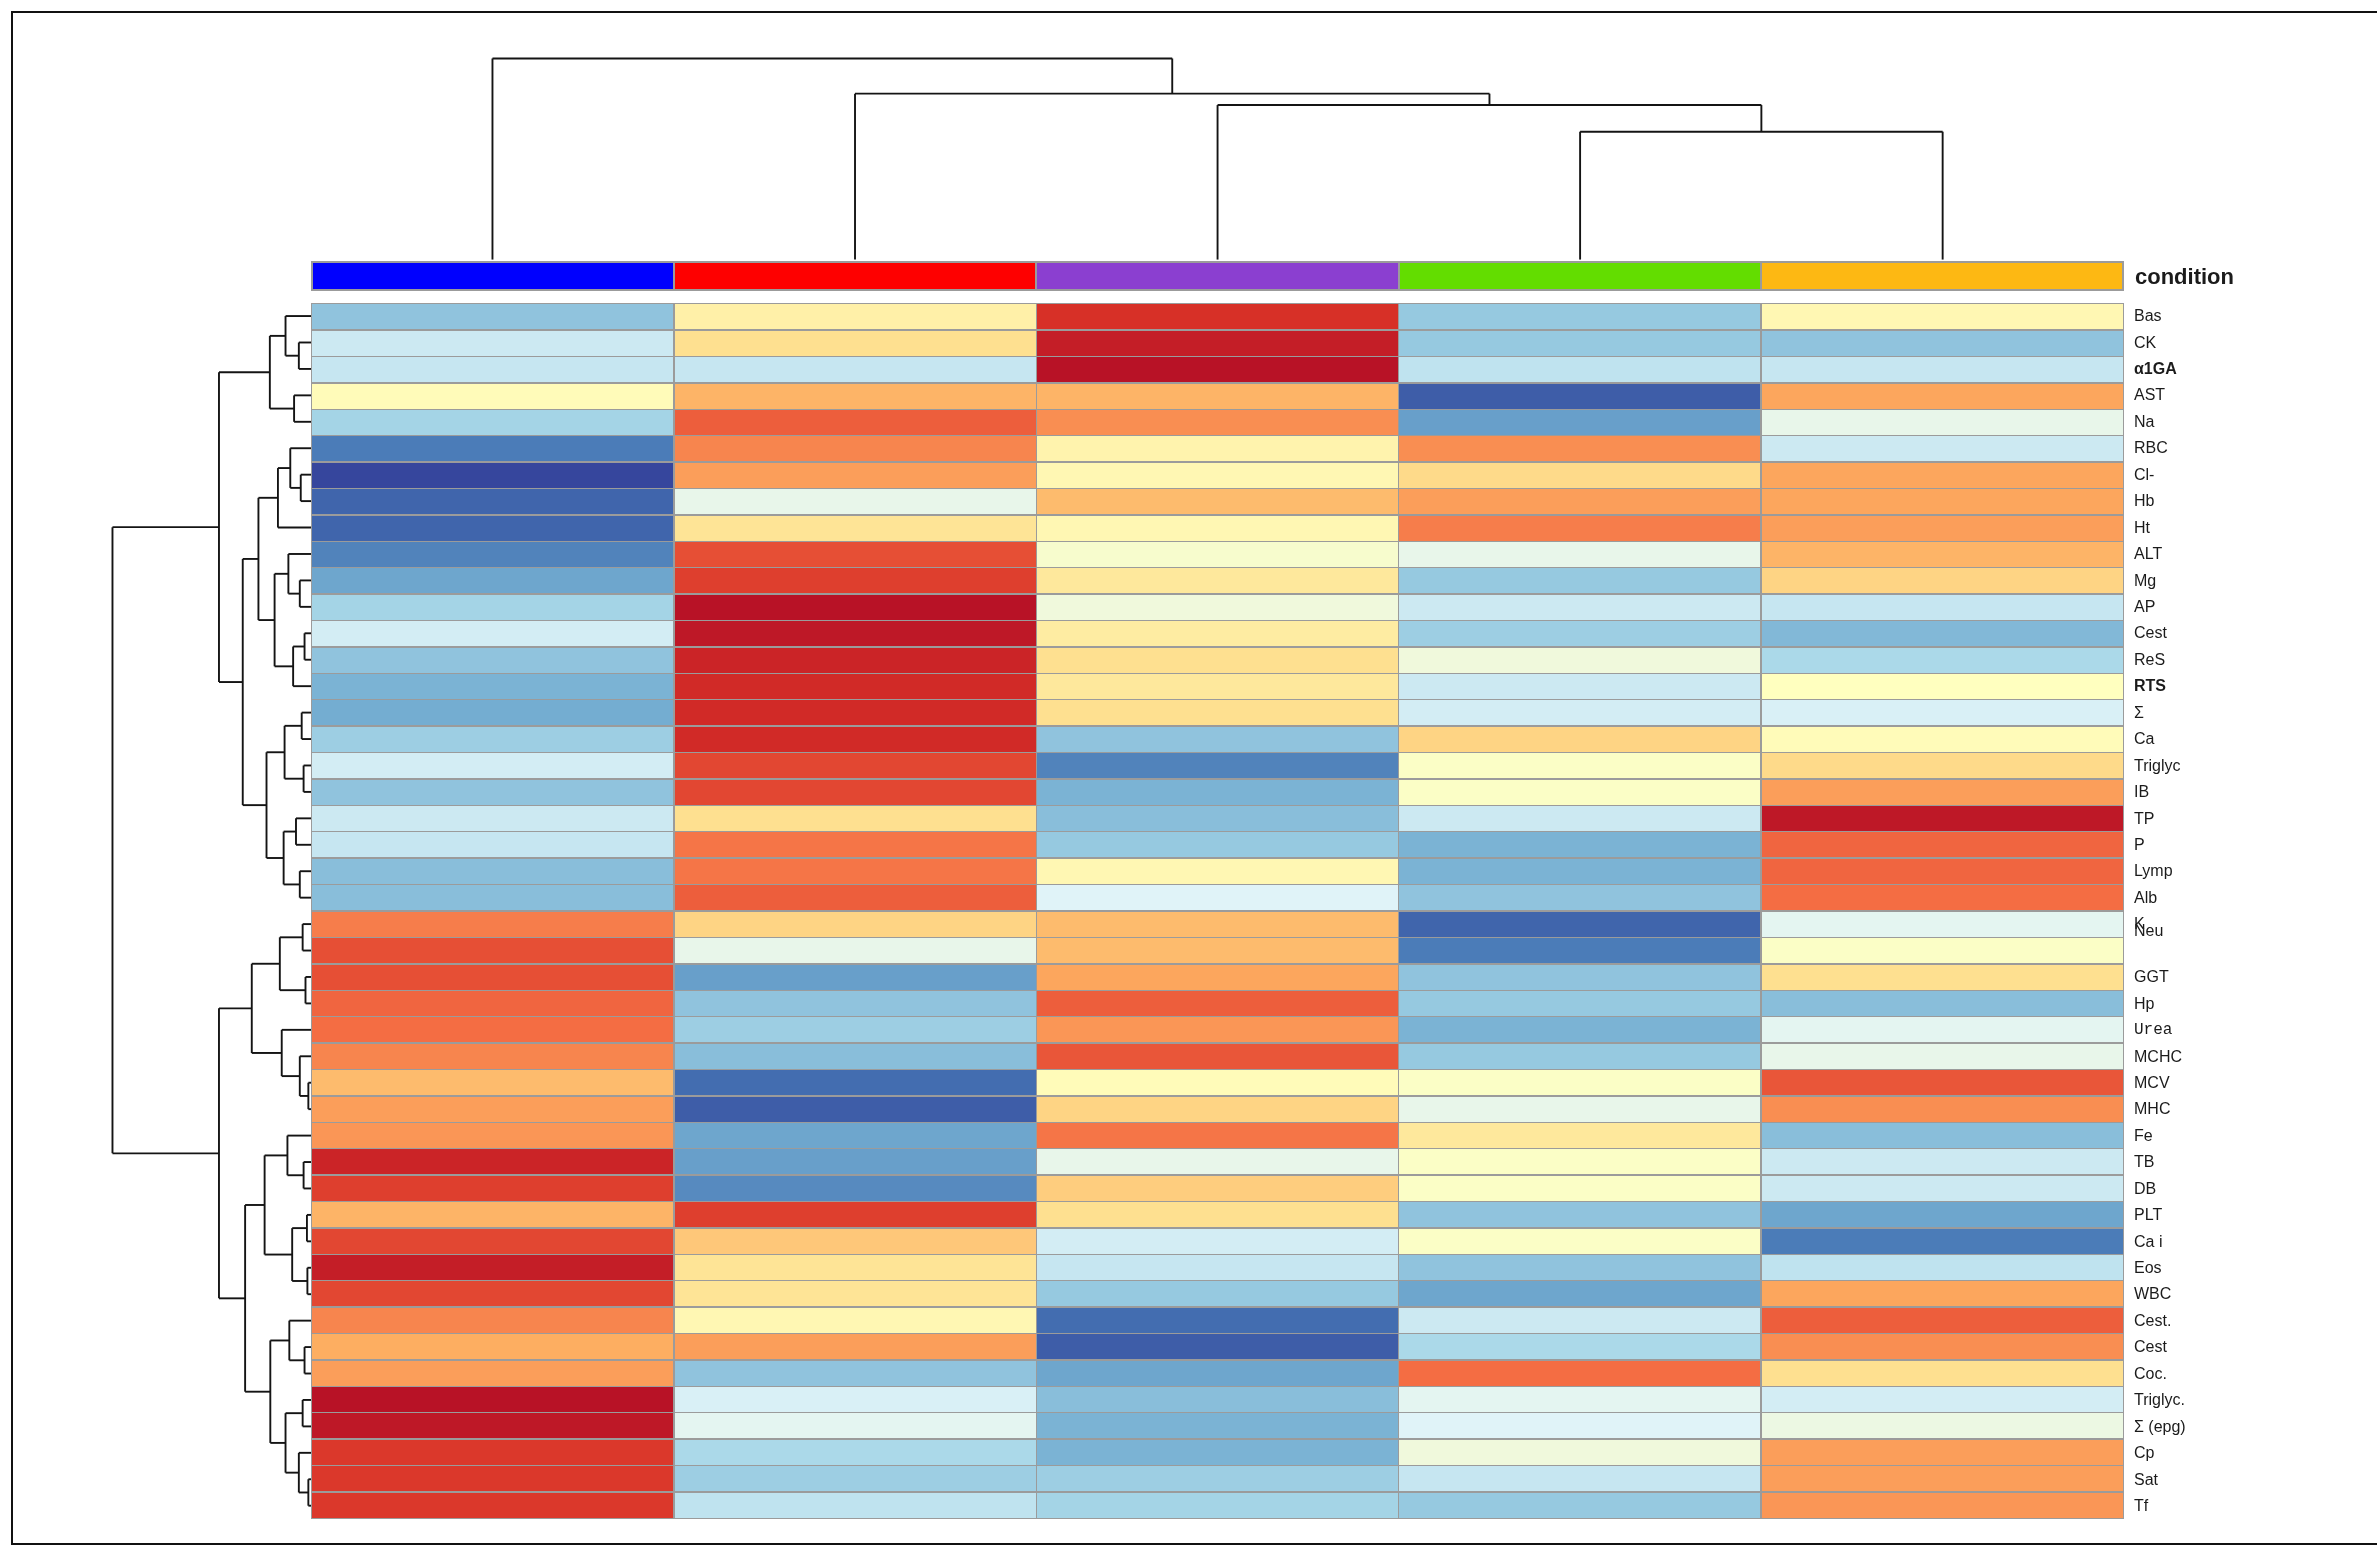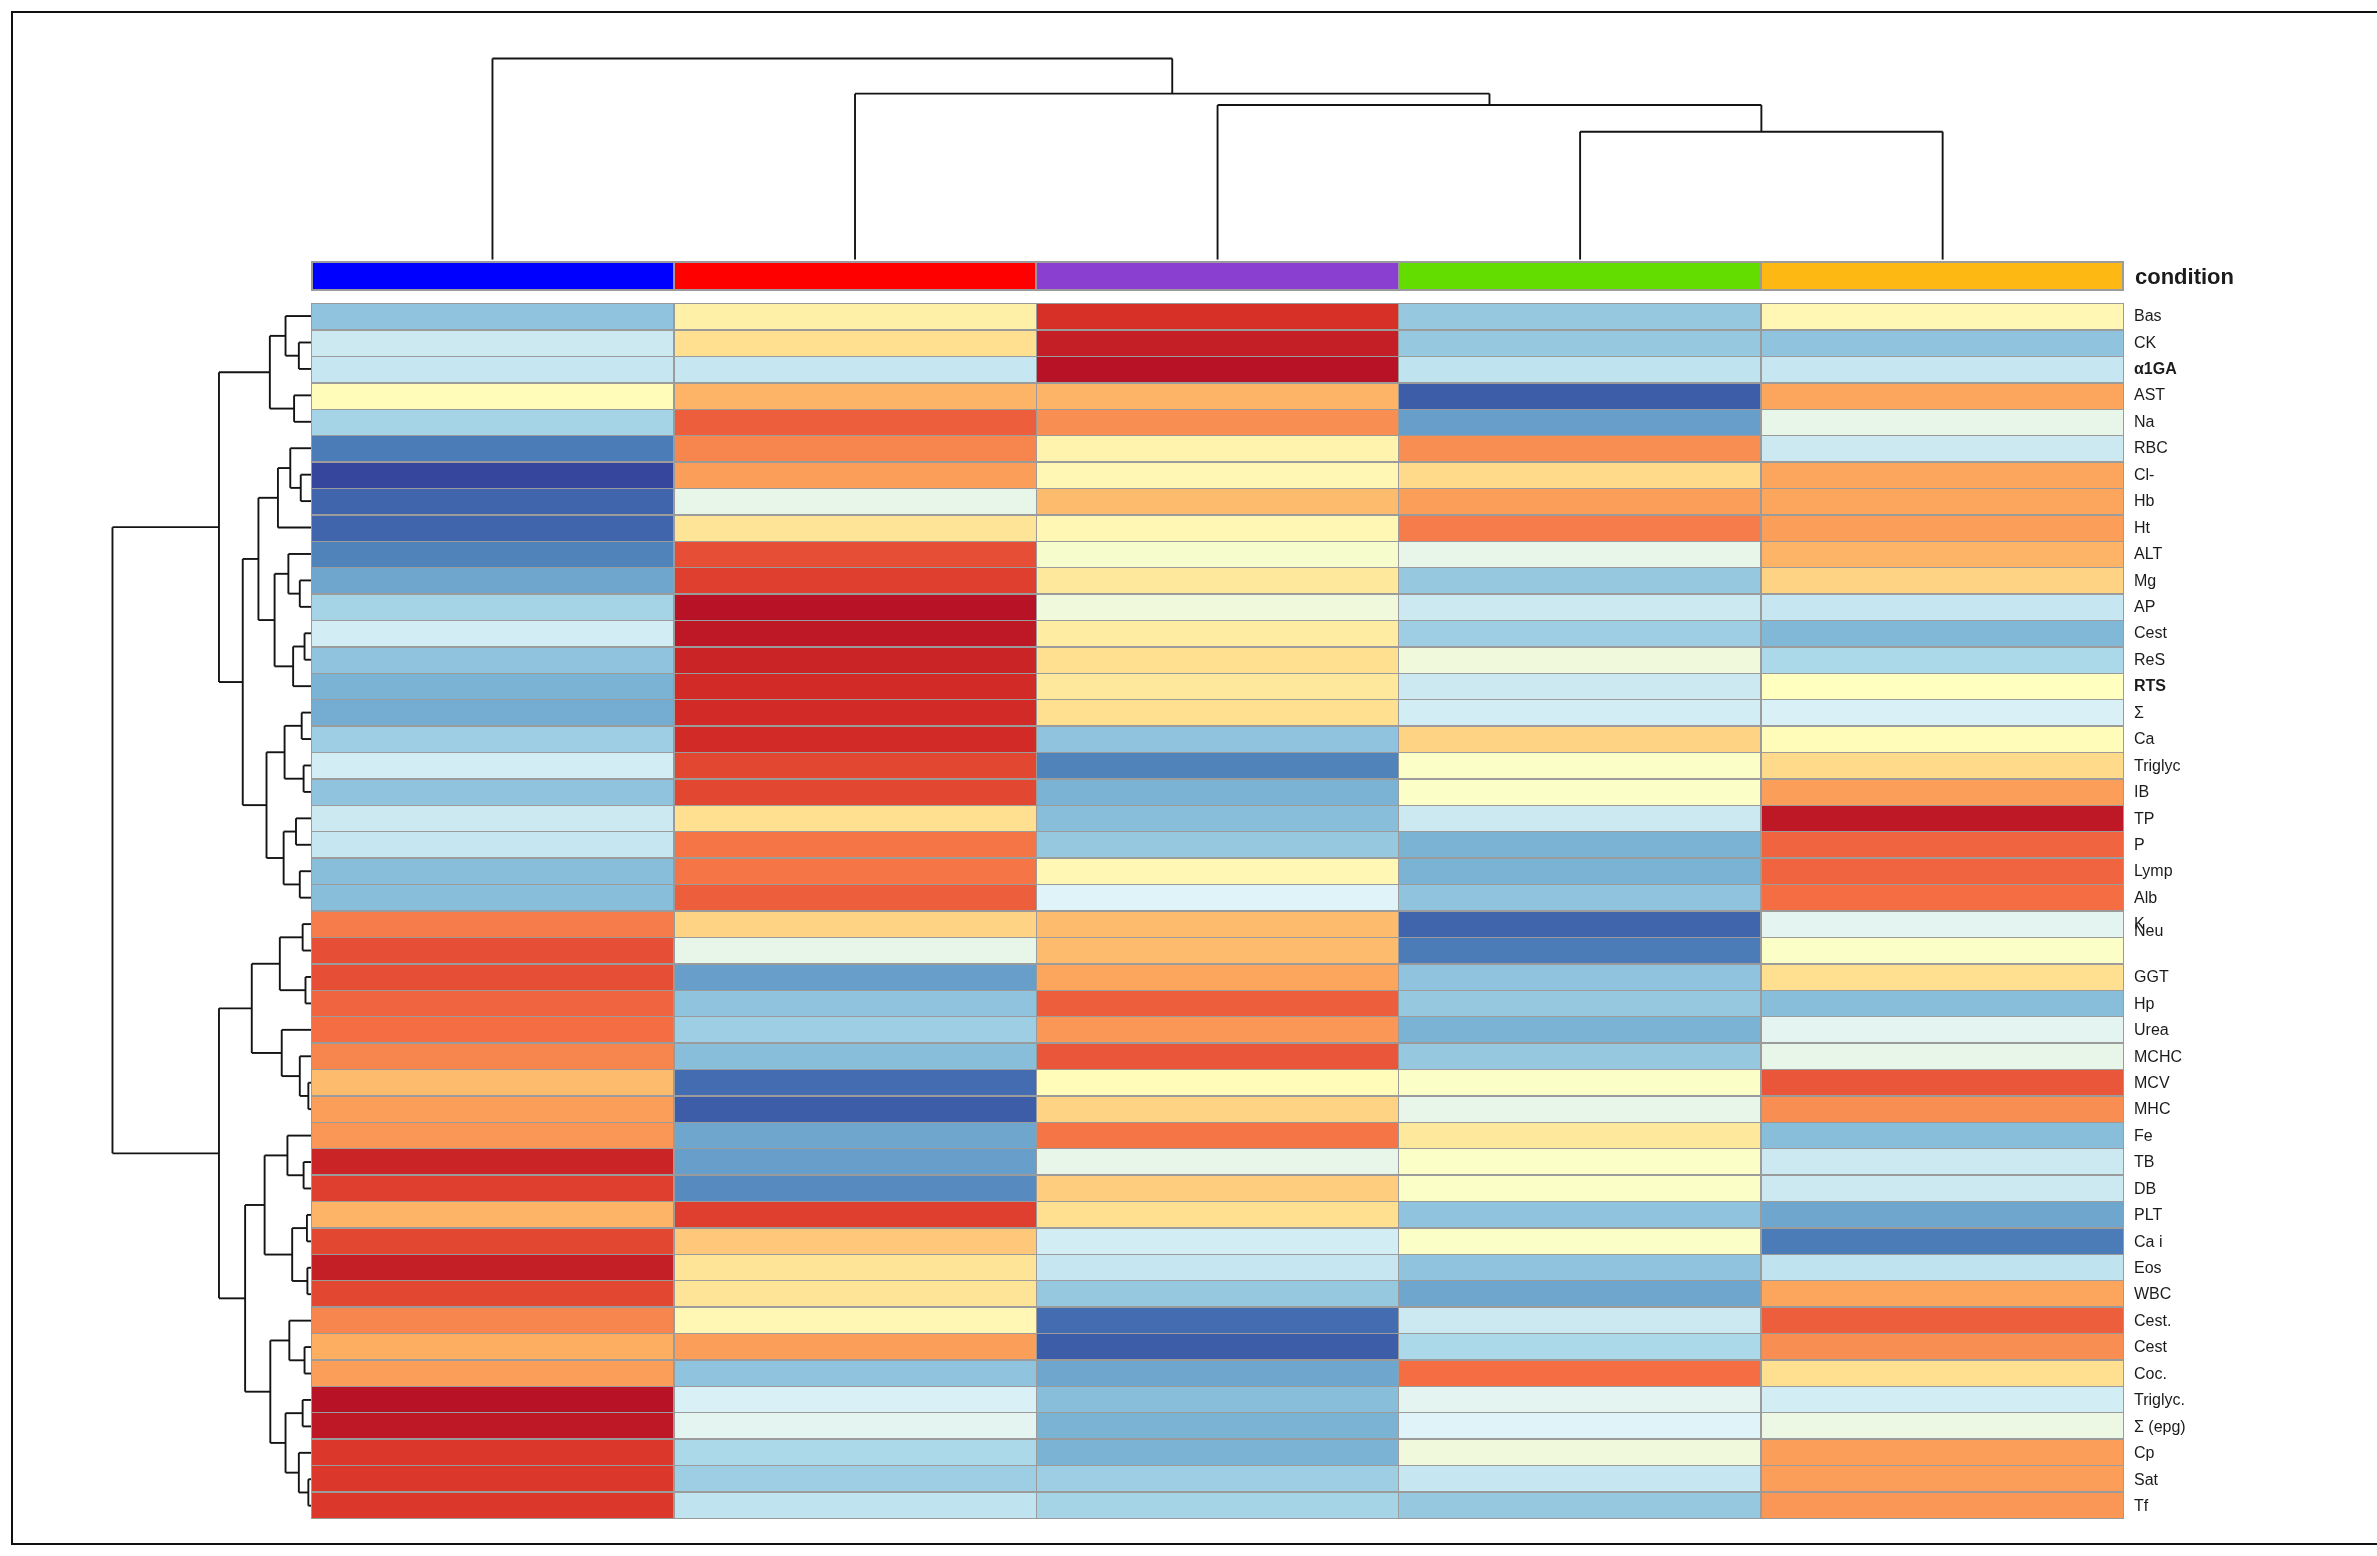--- a/index.html
+++ b/index.html
@@ -444,21 +444,21 @@
     <div class="row-label" style="top: 455px;">Triglyc</div>
     <div class="row-label" style="top: 481px;">IB</div>
     <div class="row-label" style="top: 508px;">TP</div>
     <div class="row-label" style="top: 534px;">P</div>
     <div class="row-label" style="top: 560px;">Lymp</div>
     <div class="row-label" style="top: 587px;">Alb</div>
     <div class="row-label" style="top: 613px;">K</div>
     <div class="row-label" style="top: 620px;">Neu</div>
     <div class="row-label" style="top: 666px;">GGT</div>
     <div class="row-label" style="top: 693px;">Hp</div>
-    <div class="row-label" style="top: 719px;">Urea</div>
+    <div class="row-label" style="top: 719px; font-family: Liberation Mono, monospace;">Urea</div>
     <div class="row-label" style="top: 746px;">MCHC</div>
     <div class="row-label" style="top: 772px;">MCV</div>
     <div class="row-label" style="top: 798px;">MHC</div>
     <div class="row-label" style="top: 825px;">Fe</div>
     <div class="row-label" style="top: 851px;">TB</div>
     <div class="row-label" style="top: 878px;">DB</div>
     <div class="row-label" style="top: 904px;">PLT</div>
     <div class="row-label" style="top: 931px;">Ca i</div>
     <div class="row-label" style="top: 957px;">Eos</div>
     <div class="row-label" style="top: 983px;">WBC</div>

